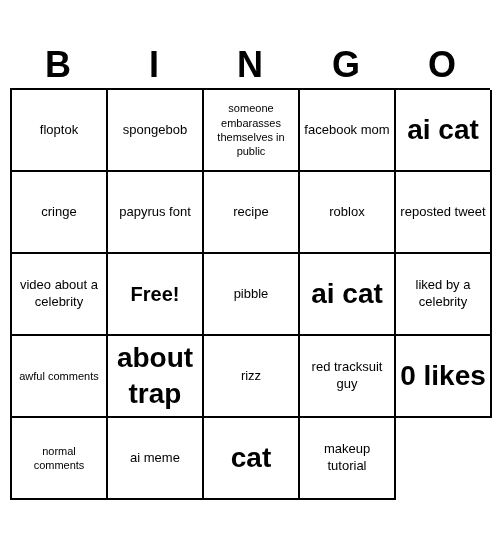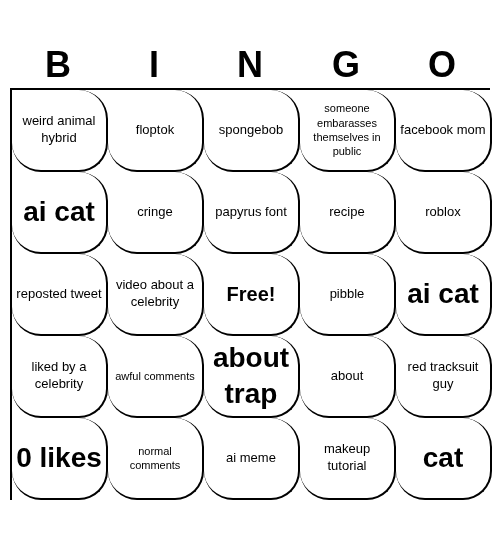--- a/index.html
+++ b/index.html
@@ -47,21 +47,20 @@
       border-bottom: 2px solid #000;
       width: 96px;
       height: 82px;
       display: flex;
       align-items: center;
       justify-content: center;
       text-align: center;
       padding: 4px;
       font-size: 13px;
       line-height: 1.3;
-      border-radius: 29px;
     }
     .bingo-cell.large-text {
       font-size: 28px;
       font-weight: bold;
     }
     .bingo-cell.free {
       font-size: 20px;
       font-weight: bold;
     }
     .bingo-cell.small-text {
@@ -73,39 +72,38 @@
 
 <div class="bingo-container">
   <div class="bingo-title">
     <span class="bingo-letter">B</span>
     <span class="bingo-letter">I</span>
     <span class="bingo-letter">N</span>
     <span class="bingo-letter">G</span>
     <span class="bingo-letter">O</span>
   </div>
   <div class="bingo-grid">
-  <div class="bingo-cell">weird animal hybrid</div>
       <div class="bingo-cell">floptok</div>
       <div class="bingo-cell">spongebob</div>
       <div class="bingo-cell small-text">someone embarasses themselves in public</div>
       <div class="bingo-cell">facebook mom</div>
       <div class="bingo-cell large-text">ai cat</div>
       <div class="bingo-cell">cringe</div>
       <div class="bingo-cell">papyrus font</div>
       <div class="bingo-cell">recipe</div>
       <div class="bingo-cell">roblox</div>
       <div class="bingo-cell">reposted tweet</div>
       <div class="bingo-cell">video about a celebrity</div>
       <div class="bingo-cell free">Free!</div>
       <div class="bingo-cell">pibble</div>
       <div class="bingo-cell large-text">ai cat</div>
       <div class="bingo-cell">liked by a celebrity</div>
       <div class="bingo-cell small-text">awful comments</div>
       <div class="bingo-cell large-text">about trap</div>
-      <div class="bingo-cell">about</div>
+      <div class="bingo-cell">rizz</div>
       <div class="bingo-cell">red tracksuit guy</div>
       <div class="bingo-cell large-text">0 likes</div>
       <div class="bingo-cell small-text">normal comments</div>
       <div class="bingo-cell">ai meme</div>
+      <div class="bingo-cell large-text">cat</div>
       <div class="bingo-cell">makeup tutorial</div>
-      <div class="bingo-cell large-text">cat</div>
     </div>
 </div>
 
 </body></html>

